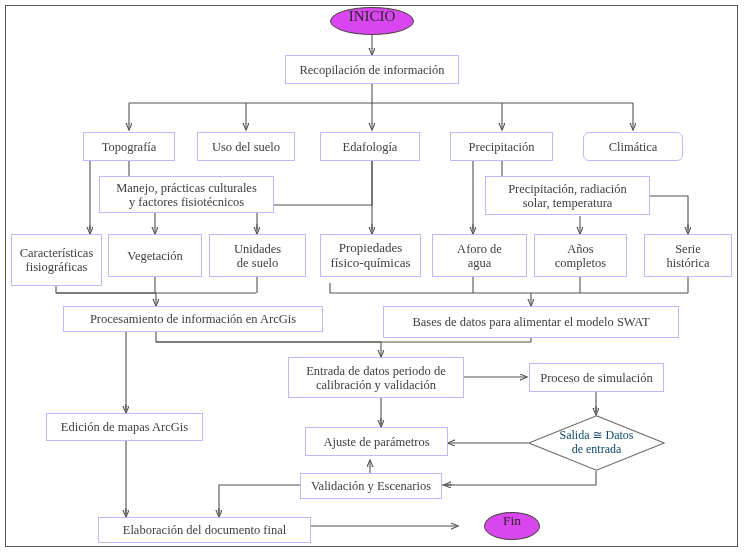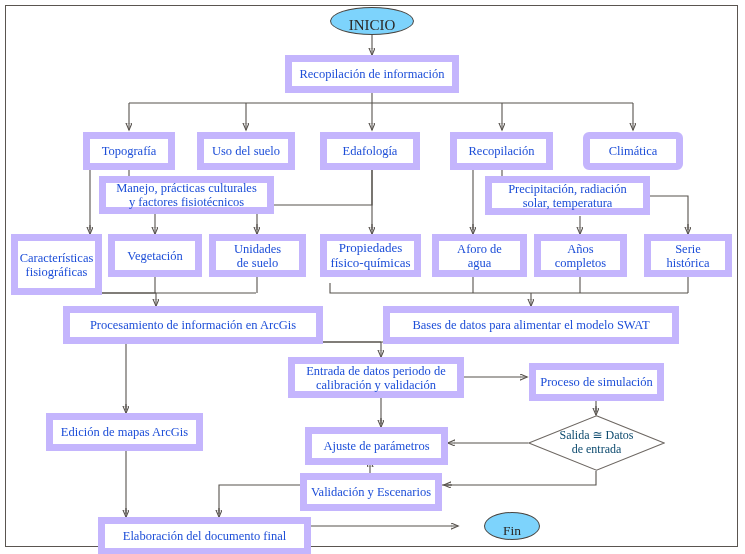--- a/index.html
+++ b/index.html
@@ -1,25 +1,25 @@
 <!DOCTYPE html>
 <html><head>
 <meta charset="utf-8">
 <title>Diagrama de flujo metodológico</title>
 <style>
   html,body{margin:0;padding:0;background:#ffffff;}
   body{font-family:"Liberation Serif", serif;}
   #stage{position:relative;width:745px;height:554px;background:#fff;overflow:hidden;}
   #frame{position:absolute;left:5px;top:5px;width:733px;height:542px;border:1.5px solid #5a5550;box-sizing:border-box;}
-  .node{position:absolute;box-sizing:border-box;border:7px solid #c4b5fd;background:#ffffff;
+  .node{position:absolute;box-sizing:border-box;border:1px solid #c4b5fd;background:#ffffff;
         display:flex;align-items:center;justify-content:center;text-align:center;
-        color:#1d4ed8;line-height:1.12;padding:12px 3px;}
+        color:#404040;line-height:1.12;padding:12px 3px;}
   .node .lbl{display:block;white-space:pre-line;}
-  .term{position:absolute;box-sizing:border-box;border:1.3px solid #4a4540;background:#7dd3fc;
-        border-radius:50%;display:flex;align-items:flex-end;justify-content:center;text-align:center;color:#2b2724;}
+  .term{position:absolute;box-sizing:border-box;border:1.3px solid #4a4540;background:#d946ef;
+        border-radius:50%;display:flex;align-items:flex-start;justify-content:center;text-align:center;color:#2b2724;}
   .dia{position:absolute;box-sizing:border-box;}
   .dia .shape{position:absolute;inset:0;}
   .dia .txt{position:absolute;inset:0;display:flex;align-items:center;justify-content:center;
             text-align:center;color:#0c4a6e;line-height:1.15;white-space:pre-line;}
   svg#wires{position:absolute;left:0;top:0;width:745px;height:554px;pointer-events:none;}
   svg#wires line, svg#wires path, svg#wires polyline{stroke:#57524d;stroke-width:1.1;fill:none;}
 </style>
 </head>
 <body>
 
@@ -125,36 +125,36 @@
   <div class="node" style="left:83px;top:132px;width:92px;height:29px;font-size:12.5px;">
     <span class="lbl">Topografía</span>
   </div>
   <div class="node" style="left:320px;top:132px;width:100px;height:29px;font-size:12.5px;">
     <span class="lbl">Edafología</span>
   </div>
   <div class="node" style="left:197px;top:132px;width:98px;height:29px;font-size:12.5px;">
     <span class="lbl">Uso del suelo</span>
   </div>
   <div class="node" style="left:450px;top:132px;width:103px;height:29px;font-size:12.5px;">
-    <span class="lbl">Recopilación</span>
+    <span class="lbl">Precipitación</span>
   </div>
   <div class="node" style="left:583px;top:132px;width:100px;height:29px;font-size:12.5px;border-radius:6px;">
     <span class="lbl">Climática</span>
   </div>
 
   <div class="node" style="left:99px;top:176px;width:175px;height:37px;font-size:12.5px;">
     <span class="lbl">Manejo, prácticas culturales
 y factores fisiotécnicos</span>
   </div>
   <div class="node" style="left:485px;top:176px;width:165px;height:39px;font-size:12.5px;">
     <span class="lbl">Precipitación, radiación
 solar, temperatura</span>
   </div>
 
-  <div class="node" style="left:11px;top:234px;width:91px;height:61px;font-size:12.5px;">
+  <div class="node" style="left:11px;top:234px;width:91px;height:52px;font-size:12.5px;">
     <span class="lbl">Características
 fisiográficas</span>
   </div>
   <div class="node" style="left:108px;top:234px;width:94px;height:43px;font-size:12.5px;">
     <span class="lbl">Vegetación</span>
   </div>
   <div class="node" style="left:209px;top:234px;width:97px;height:43px;font-size:12.5px;">
     <span class="lbl">Unidades
 de suelo</span>
   </div>

